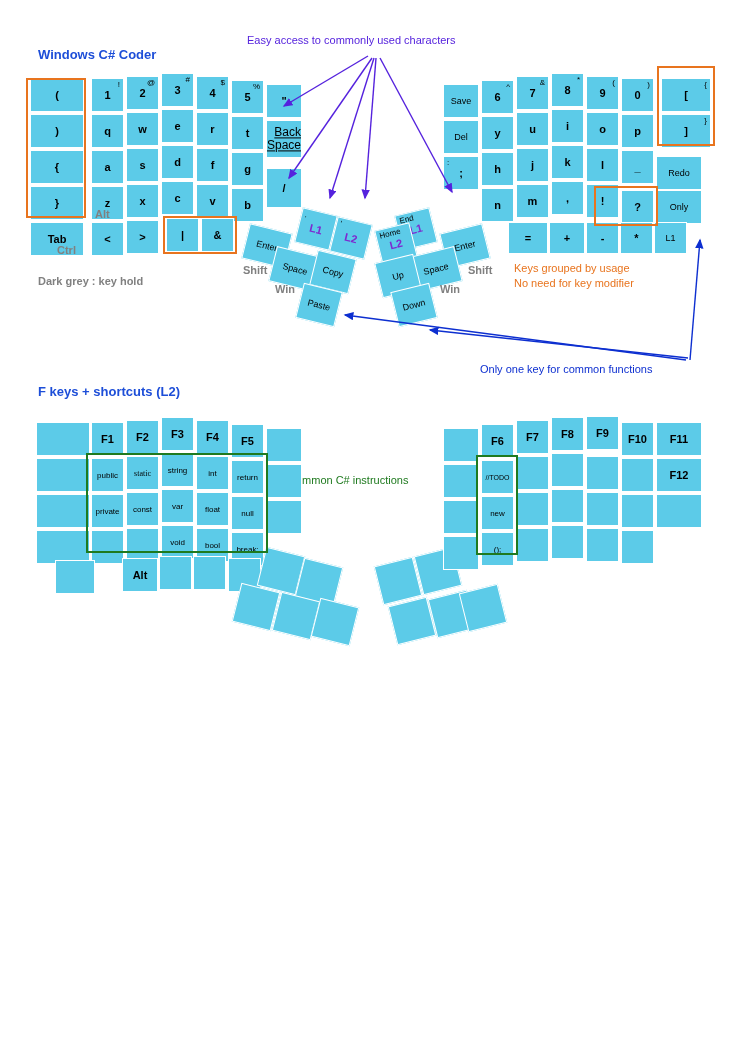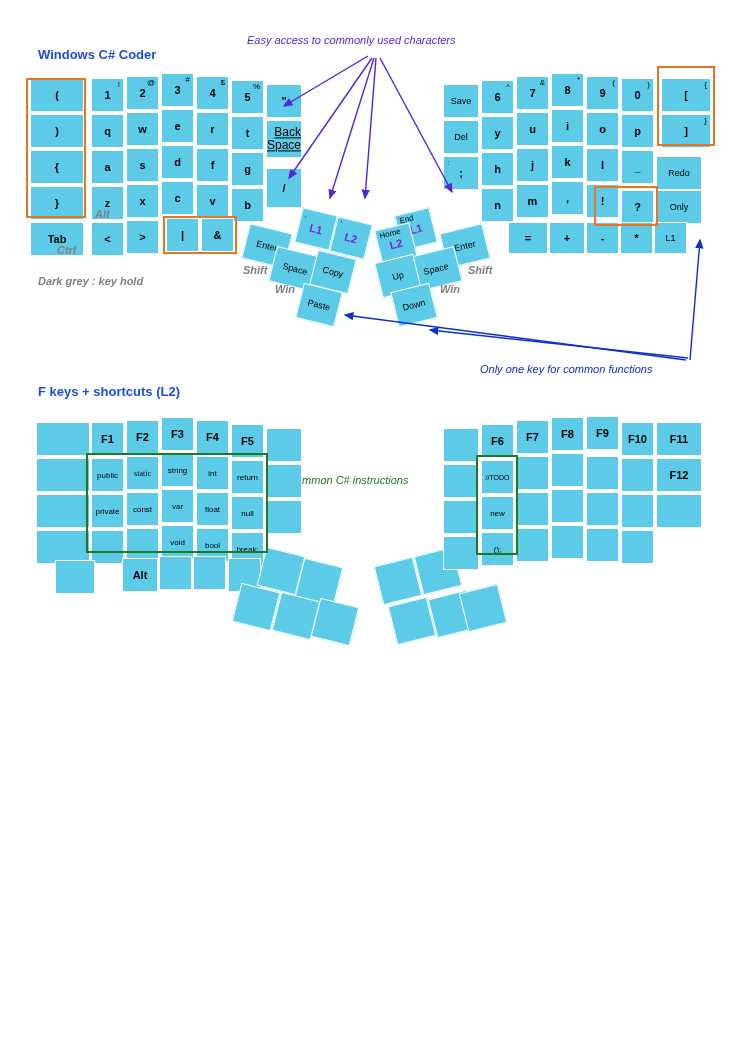--- a/index.html
+++ b/index.html
@@ -41,21 +41,20 @@
   .key .tr { position: absolute; right: 3px; top: 1px; font-size: 8px; font-weight: normal; }
 
   .key.small .main { font-size: 9px; font-weight: normal; }
   .key.tiny .main  { font-size: 8px; font-weight: normal; }
   .key.two .main   { line-height: 1.05; text-align: right; white-space: pre-line; font-size: 12px; font-weight: normal; text-decoration: underline; }
 
   .label {
     position: absolute;
     white-space: pre-line;
     font-size: 11px;
-    font-style: italic;
   }
   .title {
     position: absolute;
     font-size: 13px;
     font-weight: bold;
     color: #1d4ed8;
   }
   .darkgrey { color: #808080; font-weight: bold; font-size: 11px; }
   .annot-purple { color: #5522dd; font-size: 11px; }
   .annot-orange { color: #e8741e; font-size: 11px; }
@@ -84,20 +83,22 @@
 </style>
 </head>
 <body>
 
 <div class="layer">
 
   <div class="title" style="left:38px; top:47px;">Windows C# Coder</div>
 
   <div class="label annot-purple" style="left:247px; top:34px;">Easy access to commonly used characters</div>
 
+  <div class="label annot-orange" style="left:514px; top:261px; line-height:1.35;">Keys grouped by usage
+No need for key modifier</div>
 
   <div class="label annot-blue" style="left:480px; top:363px;">Only one key for common functions</div>
 
   <div class="label darkgrey" style="left:38px; top:275px;">Dark grey : key hold</div>
 
   <div class="key" style="left:30px;  top:78px;  width:54px; height:34px;">
       <span class="main">(</span>
     </div>
   <div class="key" style="left:91px;  top:78px;  width:33px; height:34px;">
       <span class="tr">!</span>

